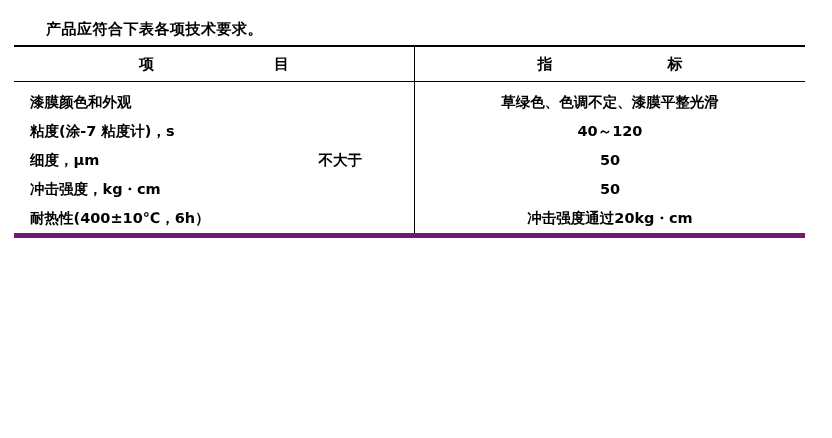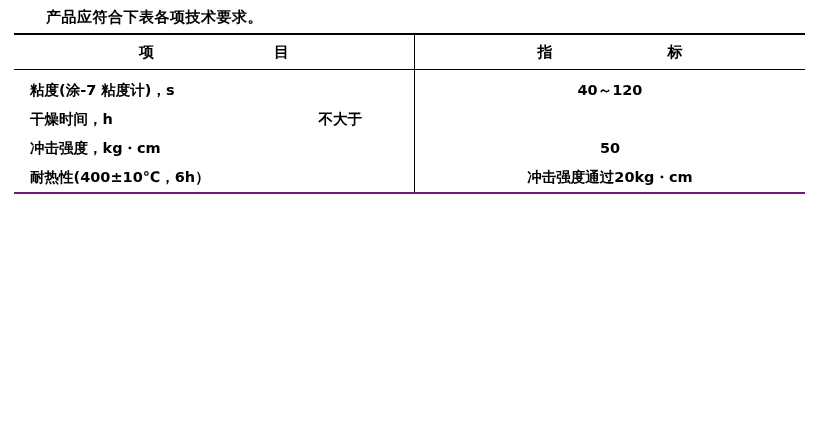--- a/index.html
+++ b/index.html
@@ -17,41 +17,41 @@
   .page {
     position: relative;
     width: 832px;
     height: 438px;
     box-sizing: border-box;
     padding: 0;
   }
   .intro {
     font-size: 15px;
     font-weight: bold;
-    padding: 8px 0 6px 46px;
+    padding: 20px 0 6px 46px;
     letter-spacing: 0.5px;
   }
   table.spec {
     width: 790px;
     margin-left: 14px;
     border-collapse: collapse;
     table-layout: fixed;
   }
   table.spec td, table.spec th {
     padding: 0;
     vertical-align: middle;
   }
   .rule-top td {
     border-top: 2px solid #000;
   }
   .rule-mid td {
     border-top: 1px solid #000;
   }
   .rule-bottom td {
-    border-bottom: 2px solid #701a75;
+    border-bottom: 5px solid #701a75;
   }
   .col-left {
     width: 400px;
     border-right: 1px solid #000;
   }
   .col-right {
     width: 390px;
   }
   .head-row td {
     height: 34px;
@@ -133,46 +133,57 @@
             <span>标</span>
           </div>
         </td>
       </tr>
 
       <tr class="spacer-row rule-mid">
         <td class="col-left"></td>
         <td class="col-right"></td>
       </tr>
 
+      <tr class="item-row">
+        <td class="col-left">
+          <div class="item-cell">
+            <span class="item-label">漆膜颜色和外观</span>
+            <span class="item-qual"></span>
+          </div>
+        </td>
+        <td class="col-right">
+          <div class="value-cell">草绿色、色调不定、漆膜平整光滑</div>
+        </td>
+      </tr>
 
       <tr class="item-row">
         <td class="col-left">
           <div class="item-cell">
             <span class="item-label">粘度(涂-7 粘度计)，s</span>
             <span class="item-qual"></span>
           </div>
         </td>
         <td class="col-right">
           <div class="value-cell">40～120</div>
         </td>
       </tr>
 
-
-
-      <tr class="item-row">
-        <td class="col-left">
-          <div class="item-cell">
-            <span class="item-label">干燥时间，h</span>
+      <tr class="item-row">
+        <td class="col-left">
+          <div class="item-cell">
+            <span class="item-label">细度，μm</span>
             <span class="item-qual">不大于</span>
           </div>
         </td>
         <td class="col-right">
-          <div class="value-cell"></div>
-        </td>
-      </tr>
+          <div class="value-cell">50</div>
+        </td>
+      </tr>
+
+
 
 
 
 
       <tr class="item-row">
         <td class="col-left">
           <div class="item-cell">
             <span class="item-label">冲击强度，kg・cm</span>
             <span class="item-qual"></span>
           </div>

